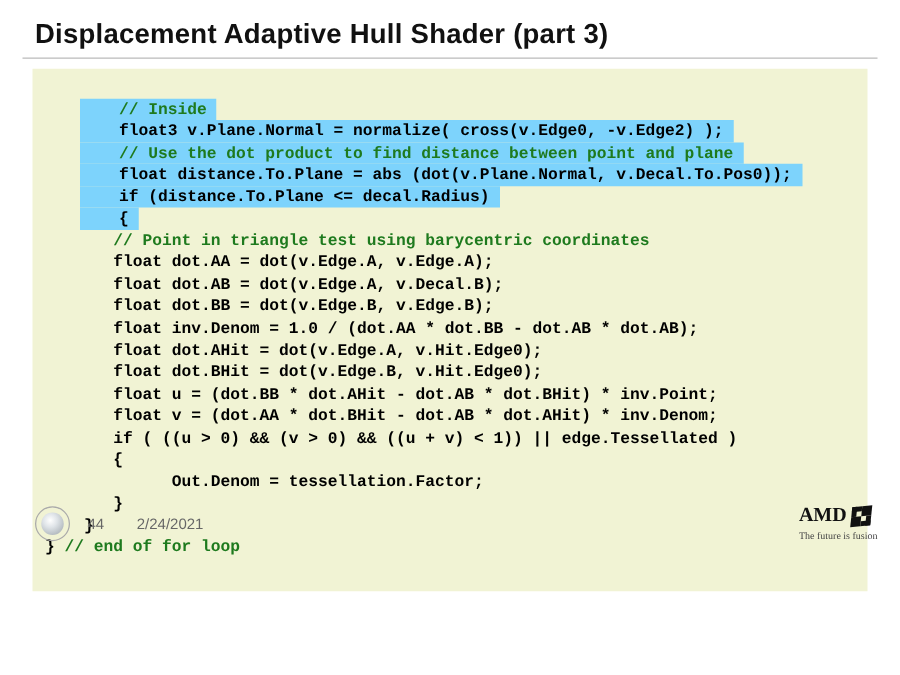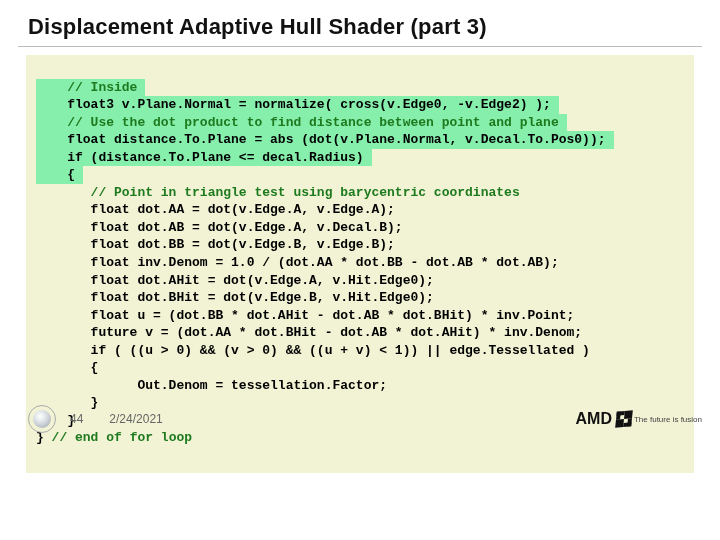--- a/index.html
+++ b/index.html
@@ -25,21 +25,21 @@
     padding: 6px 10px 8px 10px;
     font-family: "Courier New", monospace;
     font-size: 13px;
     font-weight: bold;
     line-height: 1.35;
     color: #000;
     white-space: pre;
     margin: 0 8px 0 8px;
   }
   .comment { color: #1e7a1e; }
-  .code-line { background: #86efac; display: inline-block; padding-right: 8px; }
+  .code-line { background: #7dd3fc; display: inline-block; padding-right: 8px; margin-left: 28px; }
   .footer {
     position: absolute;
     left: 0; right: 0; bottom: 8px;
     display: flex;
     align-items: center;
     padding: 0 18px 0 28px;
     font-size: 12px;
     color: #666;
   }
   .fusion-logo {
@@ -51,22 +51,24 @@
   }
   .fusion-inner {
     width: 18px; height: 18px;
     border-radius: 50%;
     background: radial-gradient(circle at 40% 35%, #fff 0%, #dfe4e8 35%, #9aa2a8 100%);
   }
   .footer-text { flex: 0 0 auto; margin-right: 26px; }
   .amd-block {
     margin-left: auto;
     display: flex;
-    align-items: center;
+    flex-direction: column;
+    align-items: flex-start;
     gap: 2px;
+    font-family: Liberation Serif, serif;
   }
   .amd-logo {
     display: flex; align-items: center; gap: 4px;
     color: #111; font-weight: bold; font-size: 16px;
   }
   .amd-mark {
     width: 16px; height: 16px;
     display: grid;
     grid-template-columns: 1fr 1fr;
     grid-template-rows: 1fr 1fr;
@@ -93,21 +95,21 @@
 <span class="code-line">    if (distance.To.Plane &lt;= decal.Radius)</span>
 <span class="code-line">    {</span>
 <span class="comment">       // Point in triangle test using barycentric coordinates</span>
 <span>       float dot.AA = dot(v.Edge.A, v.Edge.A);</span>
 <span>       float dot.AB = dot(v.Edge.A, v.Decal.B);</span>
 <span>       float dot.BB = dot(v.Edge.B, v.Edge.B);</span>
 <span>       float inv.Denom = 1.0 / (dot.AA * dot.BB - dot.AB * dot.AB);</span>
 <span>       float dot.AHit = dot(v.Edge.A, v.Hit.Edge0);</span>
 <span>       float dot.BHit = dot(v.Edge.B, v.Hit.Edge0);</span>
 <span>       float u = (dot.BB * dot.AHit - dot.AB * dot.BHit) * inv.Point;</span>
-<span>       future v = (dot.AA * dot.BHit - dot.AB * dot.AHit) * inv.Denom;</span>
+<span>       float v = (dot.AA * dot.BHit - dot.AB * dot.AHit) * inv.Denom;</span>
 <span>       if ( ((u &gt; 0) &amp;&amp; (v &gt; 0) &amp;&amp; ((u + v) &lt; 1)) || edge.Tessellated )</span>
 <span>       {</span>
 <span>             Out.Denom = tessellation.Factor;</span>
 <span>       }</span>
 <span>    }</span>
 <span>}</span><span class="comment"> // end of for loop</span>
   </div>
 
   <div class="footer">
     <div class="fusion-logo">

